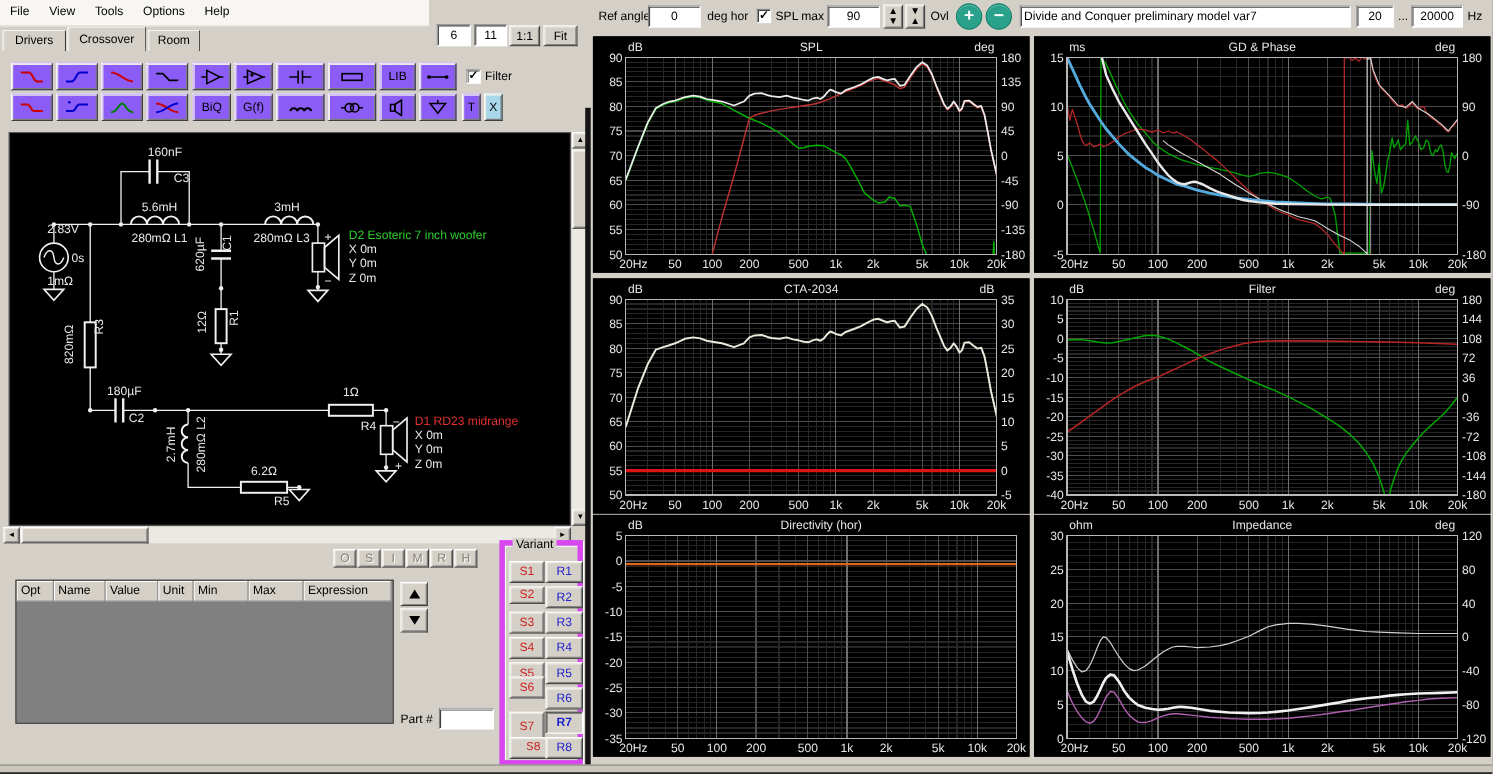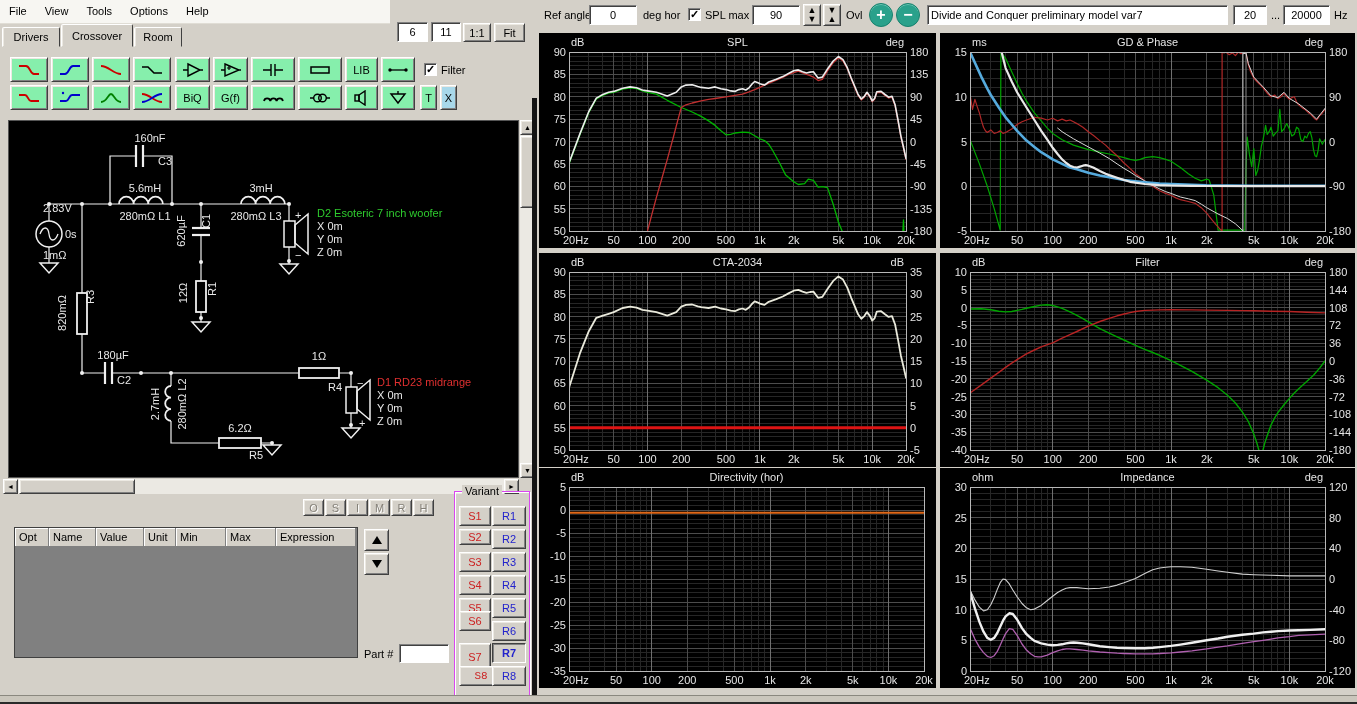--- a/index.html
+++ b/index.html
@@ -8,22 +8,22 @@
 .abs{position:absolute}
 .btn3d{position:absolute;background:#d4d0c8;border:1px solid;border-color:#fff #404040 #404040 #fff;box-shadow:inset 1px 1px 0 #ece9e2,inset -1px -1px 0 #808080;display:flex;align-items:center;justify-content:center;font-size:11px;cursor:default;user-select:none}
 .pressed{border-color:#404040 #fff #fff #404040;box-shadow:inset 1px 1px 0 #808080}
 .inset{position:absolute;background:#fff;border:1px solid;border-color:#808080 #fff #fff #808080;box-shadow:inset 1px 1px 0 #404040;font-size:11px;padding:0 3px;display:flex;align-items:center}
 .inset input{border:none;outline:none;width:100%;font-size:11px;font-family:"Liberation Sans",sans-serif;background:transparent}
 .ctr input{text-align:center}
 .lbl{position:absolute;white-space:nowrap}
 #menubar{position:absolute;left:0;top:0;width:390px;height:24px;background:#f7f6f2;border-bottom:1px solid #e0ddd5}
 .mitem{display:inline-block;padding:5px 9px 4px 9px}
 .tab{position:absolute;background:#d4d0c8;border:1px solid;border-color:#fff #404040 transparent #fff;box-shadow:inset 1px 0 0 #ece9e2;display:flex;align-items:center;justify-content:center;border-radius:2px 2px 0 0}
-.tbtn{position:absolute;height:25px;background:#86efac;border:1px solid;border-color:#fff #404040 #404040 #fff;box-shadow:inset 1px 1px 0 #ece9e2,inset -1px -1px 0 #808080;display:flex;align-items:center;justify-content:center}
-.grp{position:absolute;border:1px solid #d946ef;box-shadow:1px 1px 0 #fff,inset 1px 1px 0 #fff}
+.tbtn{position:absolute;height:25px;background:#8b5cf6;border:1px solid;border-color:#fff #404040 #404040 #fff;box-shadow:inset 1px 1px 0 #ece9e2,inset -1px -1px 0 #808080;display:flex;align-items:center;justify-content:center}
+.grp{position:absolute;border:5px solid #d946ef;box-shadow:1px 1px 0 #fff,inset 1px 1px 0 #fff}
 .legend{position:absolute;top:-7px;left:7px;background:#d4d0c8;padding:0 3px;line-height:12px}
 .graph{position:absolute;background:#000}
 .dis{color:#848078;text-shadow:1px 1px 0 #fff}
 .chk{position:absolute;width:13px;height:13px;background:#fff;border:1px solid;border-color:#808080 #fff #fff #808080;box-shadow:inset 1px 1px 0 #404040;font-size:11px;line-height:11px;text-align:center;font-weight:bold}
 .radio{display:inline-block;width:11px;height:11px;border-radius:50%;background:#fff;border:1px solid #787878;box-shadow:inset 1px 1px 1px #b0b0b0;vertical-align:-2px;margin-right:5px;position:relative}
 .radio.sel::after{content:"";position:absolute;left:3px;top:3px;width:4px;height:4px;border-radius:50%;background:#000}
 .circlebtn{position:absolute;width:24px;height:24px;border-radius:50%;background:#2aa18b;border:1px solid #17816d;color:#fff;font-size:16px;font-weight:bold;display:flex;align-items:center;justify-content:center;box-shadow:inset 0 1px 0 #6cc5b4}
 .sb{position:absolute;background:#ebe9e3}
 .sbbtn{position:absolute;background:#d4d0c8;border:1px solid;border-color:#fff #404040 #404040 #fff;box-shadow:inset 1px 1px 0 #ece9e2,inset -1px -1px 0 #808080;display:flex;align-items:center;justify-content:center;font-size:7px}
 .sbthumb{position:absolute;background:#d4d0c8;border:1px solid;border-color:#fff #404040 #404040 #fff;box-shadow:inset 1px 1px 0 #ece9e2,inset -1px -1px 0 #808080}

